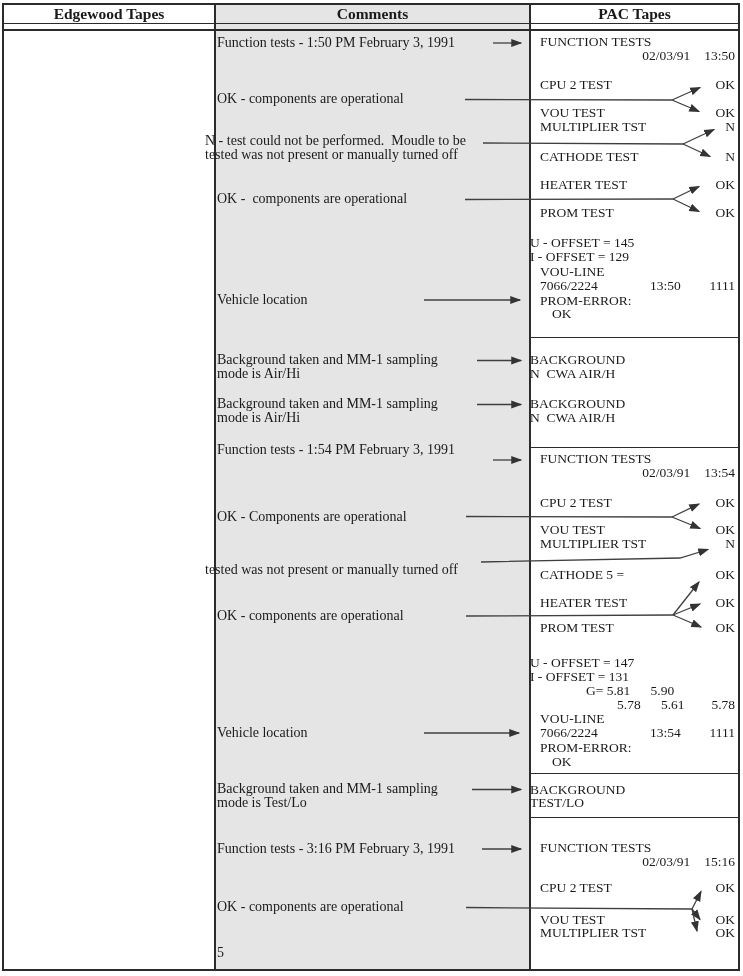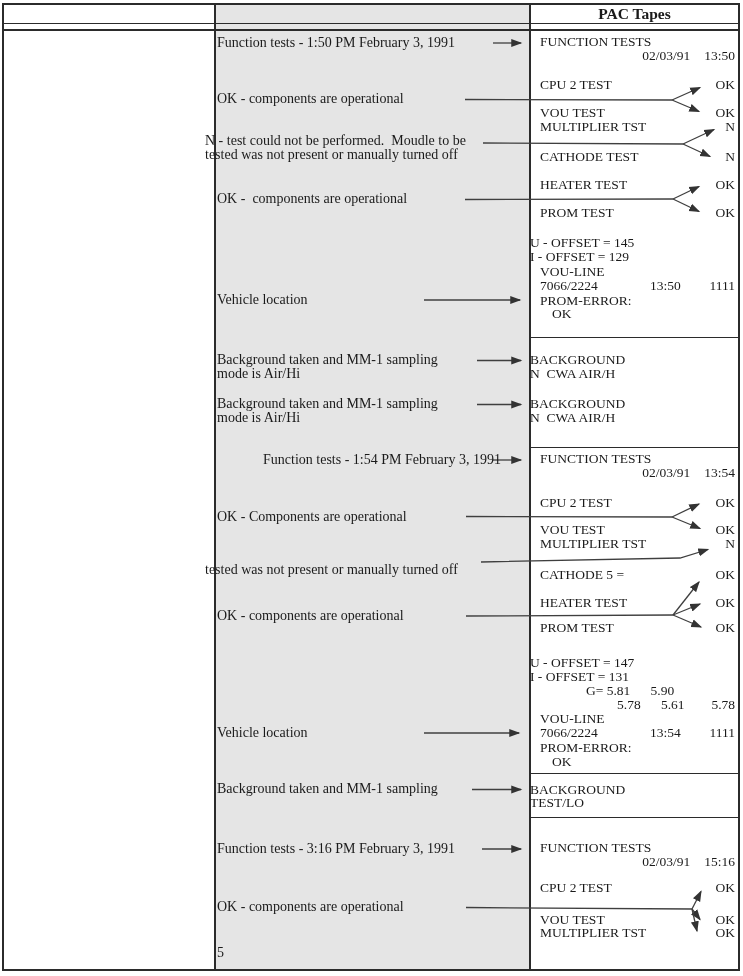--- a/index.html
+++ b/index.html
@@ -29,20 +29,22 @@
   <div class="ln" style="left:2px;top:22.5px;width:738px;height:1.5px;"></div>
   <div class="ln" style="left:2px;top:29px;width:738px;height:1.5px;"></div>
   <div class="ln" style="left:214px;top:3px;width:1.5px;height:967px;"></div>
   <div class="ln" style="left:529px;top:3px;width:1.5px;height:967px;"></div>
 
   <div class="ln" style="left:530px;top:336.5px;width:208px;height:1.5px;"></div>
   <div class="ln" style="left:530px;top:446.5px;width:208px;height:1.5px;"></div>
   <div class="ln" style="left:530px;top:772.5px;width:208px;height:1.5px;"></div>
   <div class="ln" style="left:530px;top:816.5px;width:208px;height:1.5px;"></div>
 
+  <div class="hdr" style="left:4px;top:6px;width:210px;">Edgewood Tapes</div>
+  <div class="hdr" style="left:216px;top:6px;width:313px;">Comments</div>
   <div class="hdr" style="left:531px;top:6px;width:207px;border-radius:8px;">PAC Tapes</div>
 
   <svg class="overlay" width="743" height="976" viewBox="0 0 743 976">
     <defs>
       <marker id="ah" markerWidth="9" markerHeight="7" refX="7.5" refY="3.5" orient="auto">
         <path d="M0,0.4 L8.5,3.5 L0,6.6 z" fill="#333"></path>
       </marker>
     </defs>
     <g stroke="#3f3f3f" stroke-width="1.3" fill="none">
       <line x1="493" y1="43" x2="521" y2="43" marker-end="url(#ah)"></line>
@@ -80,26 +82,27 @@
   <div class="t cm c" style="left:217px;top:36px;width:300px;">Function tests - 1:50 PM February 3, 1991</div>
   <div class="t cm c" style="left:217px;top:92px;width:300px;">OK - components are operational</div>
   <div class="t cm c" style="left:205px;top:134px;width:300px;">N - test could not be performed.  Moudle to be</div>
   <div class="t cm c" style="left:205px;top:148px;width:300px;">tested was not present or manually turned off</div>
   <div class="t cm c" style="left:217px;top:192px;width:300px;">OK -  components are operational</div>
   <div class="t cm c" style="left:217px;top:293px;width:200px;">Vehicle location</div>
   <div class="t cm c" style="left:217px;top:353px;width:300px;">Background taken and MM-1 sampling</div>
   <div class="t cm c" style="left:217px;top:367px;width:300px;">mode is Air/Hi</div>
   <div class="t cm c" style="left:217px;top:397px;width:300px;">Background taken and MM-1 sampling</div>
   <div class="t cm c" style="left:217px;top:411px;width:300px;">mode is Air/Hi</div>
-  <div class="t cm c" style="left:217px;top:453px;width:300px;padding-left:46px;">Function tests - 1:54 PM February 3, 1991</div>
+  <div class="t cm c" style="left:217px;top:443px;width:300px;">Function tests - 1:54 PM February 3, 1991</div>
   <div class="t cm c" style="left:217px;top:510px;width:300px;">OK - Components are operational</div>
   <div class="t cm c" style="left:205px;top:563px;width:300px;">tested was not present or manually turned off</div>
   <div class="t cm c" style="left:217px;top:609px;width:300px;">OK - components are operational</div>
   <div class="t cm c" style="left:217px;top:726px;width:200px;">Vehicle location</div>
   <div class="t cm c" style="left:217px;top:782px;width:300px;">Background taken and MM-1 sampling</div>
+  <div class="t cm c" style="left:217px;top:796px;width:300px;">mode is Test/Lo</div>
   <div class="t cm c" style="left:217px;top:842px;width:300px;">Function tests - 3:16 PM February 3, 1991</div>
   <div class="t cm c" style="left:217px;top:900px;width:300px;">OK - components are operational</div>
   <div class="t cm c" style="left:217px;top:946px;width:300px;">5</div>
 
   <div class="t" style="left:540px;top:35px;">FUNCTION TESTS</div>
   <div class="t dt" style="left:540px;right:8px;top:49px;">
     <span>02/03/91</span><span>13:50</span>
   </div>
   <div class="t" style="left:540px;top:78px;">CPU 2 TEST</div>
   <div class="t r" style="right:8px;top:78px;">OK</div>

